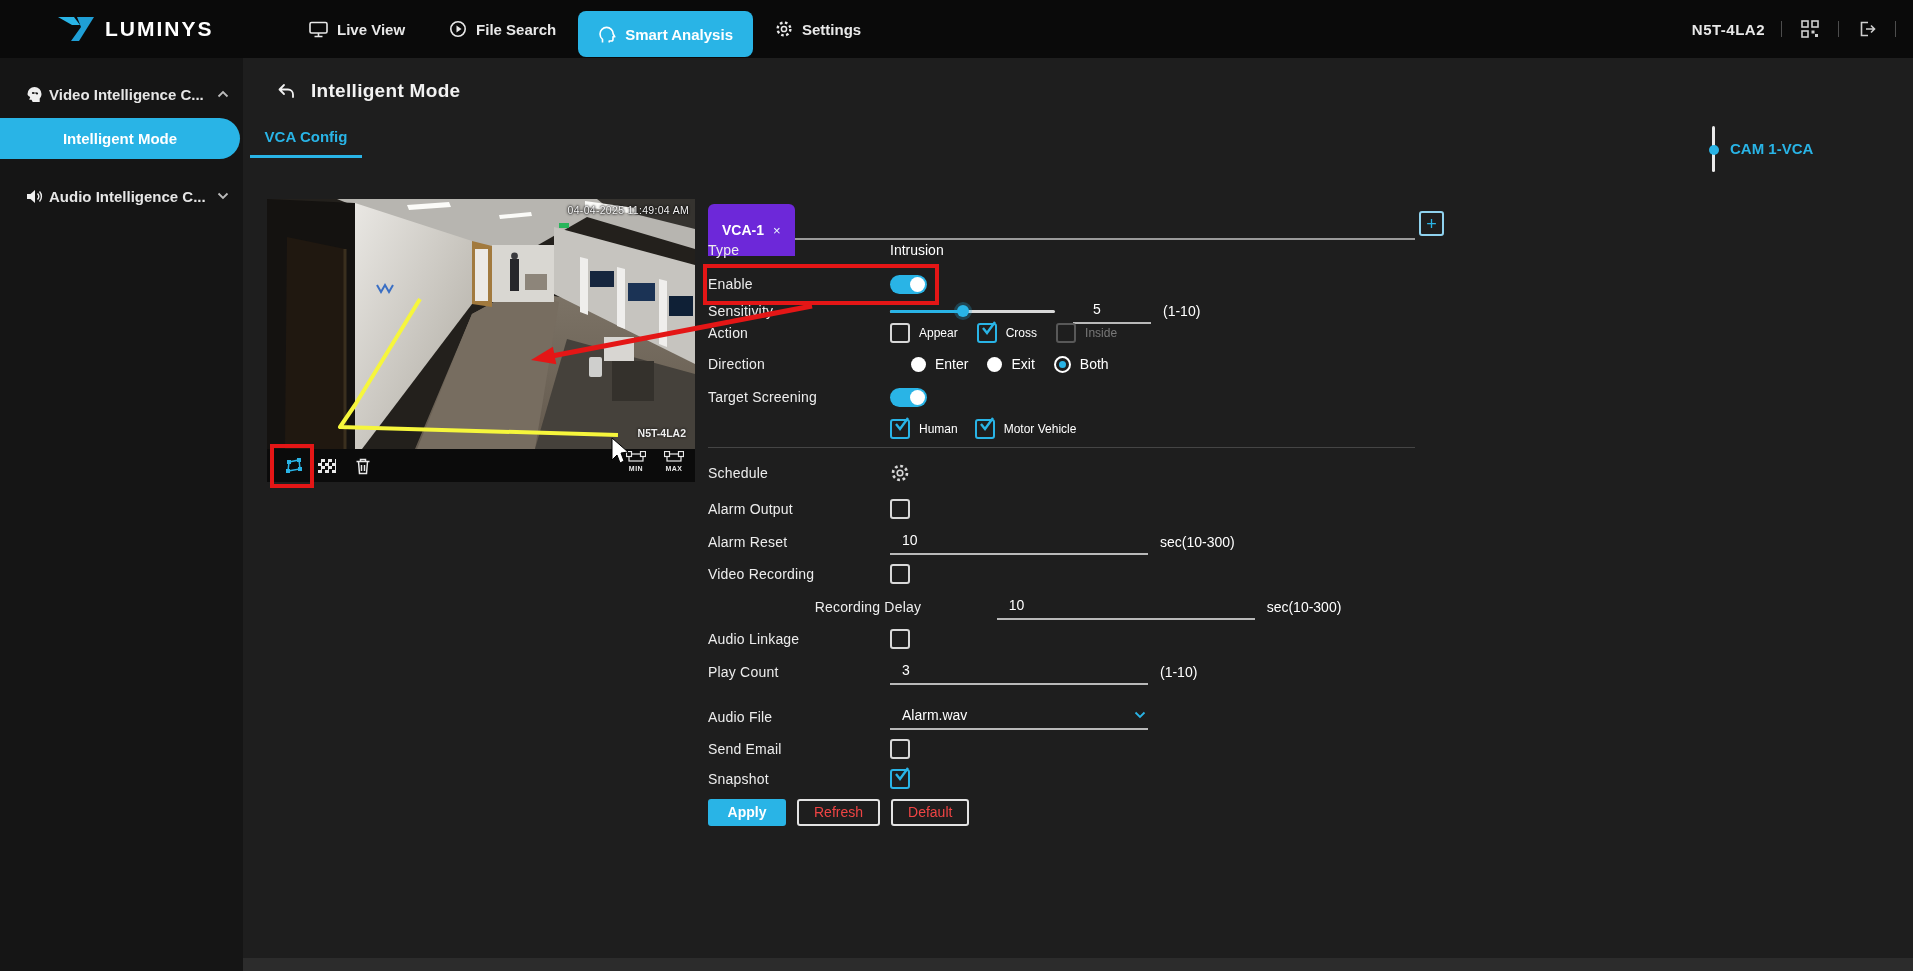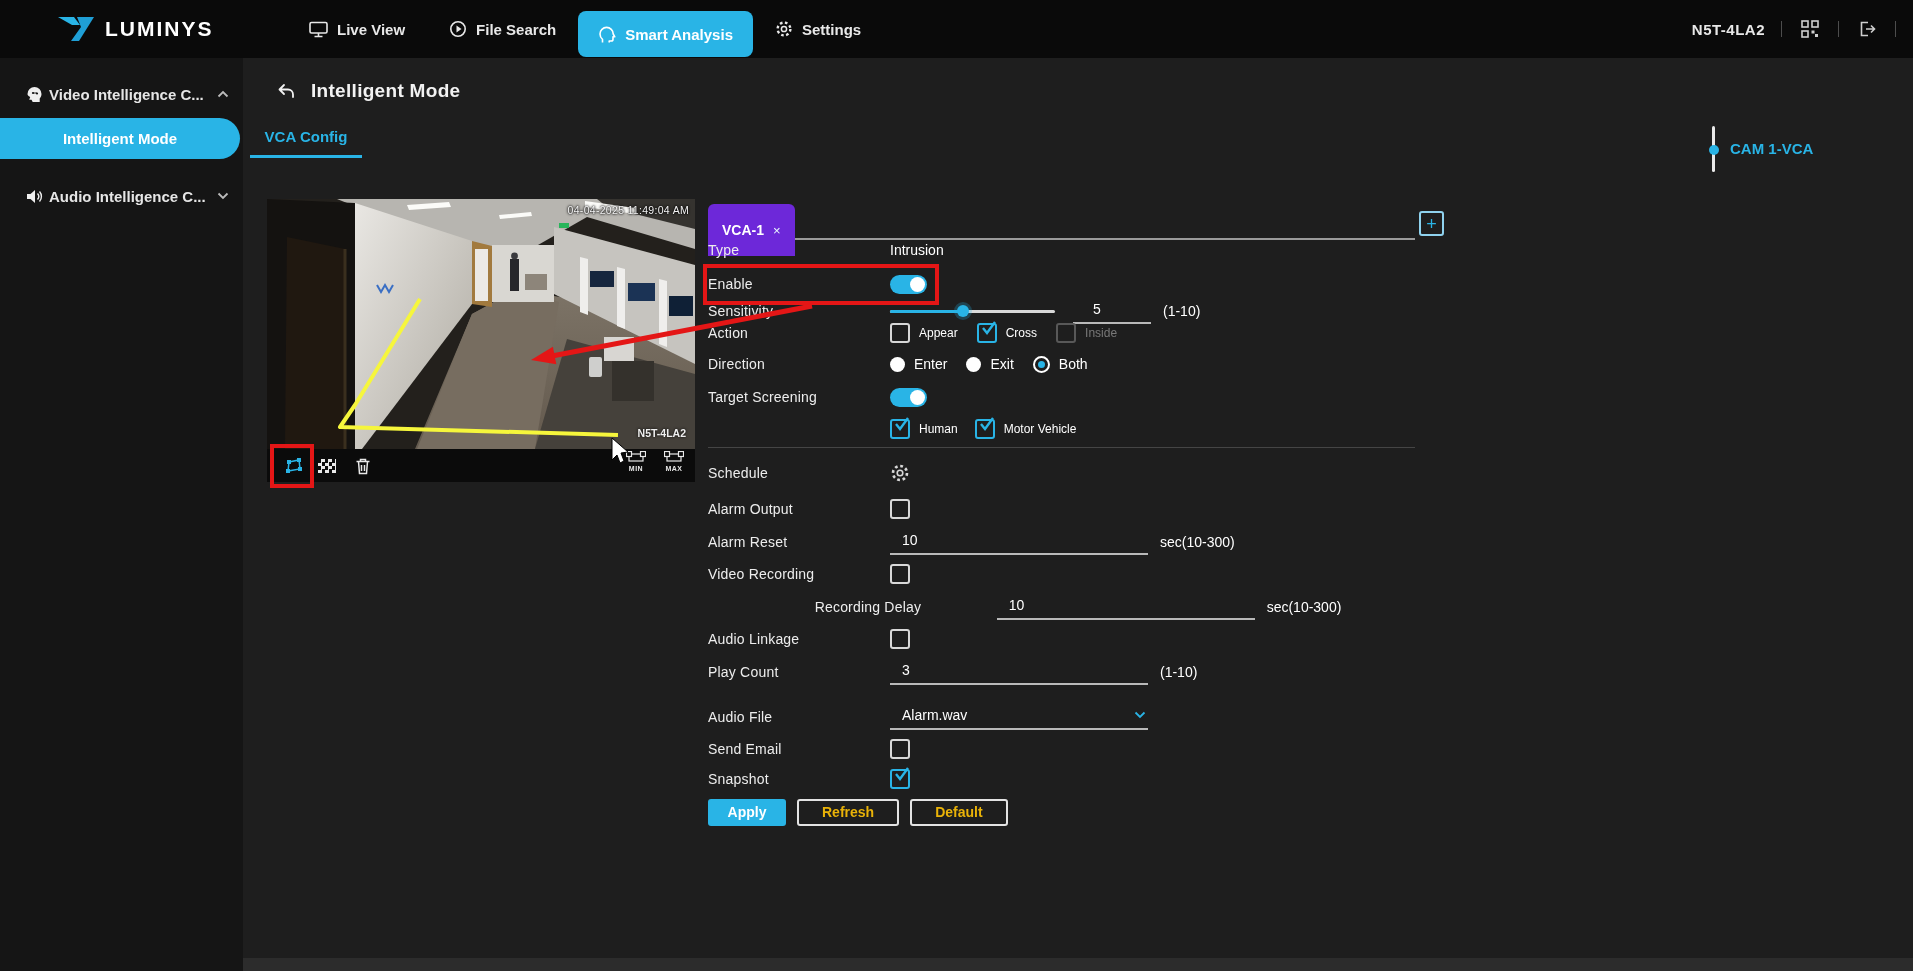--- a/index.html
+++ b/index.html
@@ -78,21 +78,21 @@
   .rdc.sel{background:transparent;border:2px solid #fff;width:13px;height:13px;position:relative;}
   .rdc.sel::after{content:"";position:absolute;left:3px;top:3px;width:7px;height:7px;border-radius:50%;background:#29b4e6;}
   .rd-label{font-size:14px;color:#fff;}
   .opt-gap{display:flex;align-items:center;gap:19px;}
 
   .sel-field{width:244px;border-bottom:2px solid #b9b9b9;display:flex;align-items:center;padding:2px 2px 5px 12px;cursor:pointer;}
   .sel-field .val{font-size:14px;color:#fff;flex:1;}
 
   .btn{font-family:"Liberation Sans",sans-serif;font-size:14px;border-radius:3px;cursor:pointer;height:27px;}
   .btn.primary{background:#29b4e6;color:#fff;border:none;width:78px;font-weight:600;}
-  .btn.ghost{background:transparent;color:#eab308;border:2px solid #e3e3e3;padding:0 23px;margin-left:11px;font-weight:bold;}
+  .btn.ghost{background:transparent;color:#ef4444;border:2px solid #e3e3e3;padding:0 15px;margin-left:11px;}
 
   
   .cam-marker{position:absolute;left:1705px;top:126px;z-index:5;}
   .cm-line{position:absolute;left:7px;top:0;width:3px;height:46px;background:#eaeaea;border-radius:2px;}
   .cm-dot{position:absolute;left:3.5px;top:19px;width:10px;height:10px;border-radius:50%;background:#29b4e6;}
   .cm-label{position:absolute;left:25px;top:14px;font-size:15px;font-weight:700;color:#29b4e6;white-space:nowrap;cursor:pointer;}
 
   .bottom-bar{position:absolute;left:243px;top:958px;width:1670px;height:13px;background:#2c2c2c;z-index:6;}
 
   .annot{position:absolute;left:0;top:0;width:1913px;height:971px;z-index:40;pointer-events:none;}
@@ -366,21 +366,21 @@
         </span>
         <span class="cb-label">Cross</span>
       </span>
       <span class="cb disabled">
         <span class="cbbox disabled"></span>
         <span class="cb-label">Inside</span>
       </span>
     </span>
   </div>
 
-  <div class="frow" style="top:349px;">
+  <div class="frow" style="top:349px;gap:21px;">
     <span class="flabel">Direction</span>
     <span class="opt-gap">
       <span class="rd">
         <span class="rdc"></span>
         <span class="rd-label">Enter</span>
       </span>
       <span class="rd">
         <span class="rdc"></span>
         <span class="rd-label">Exit</span>
       </span>

